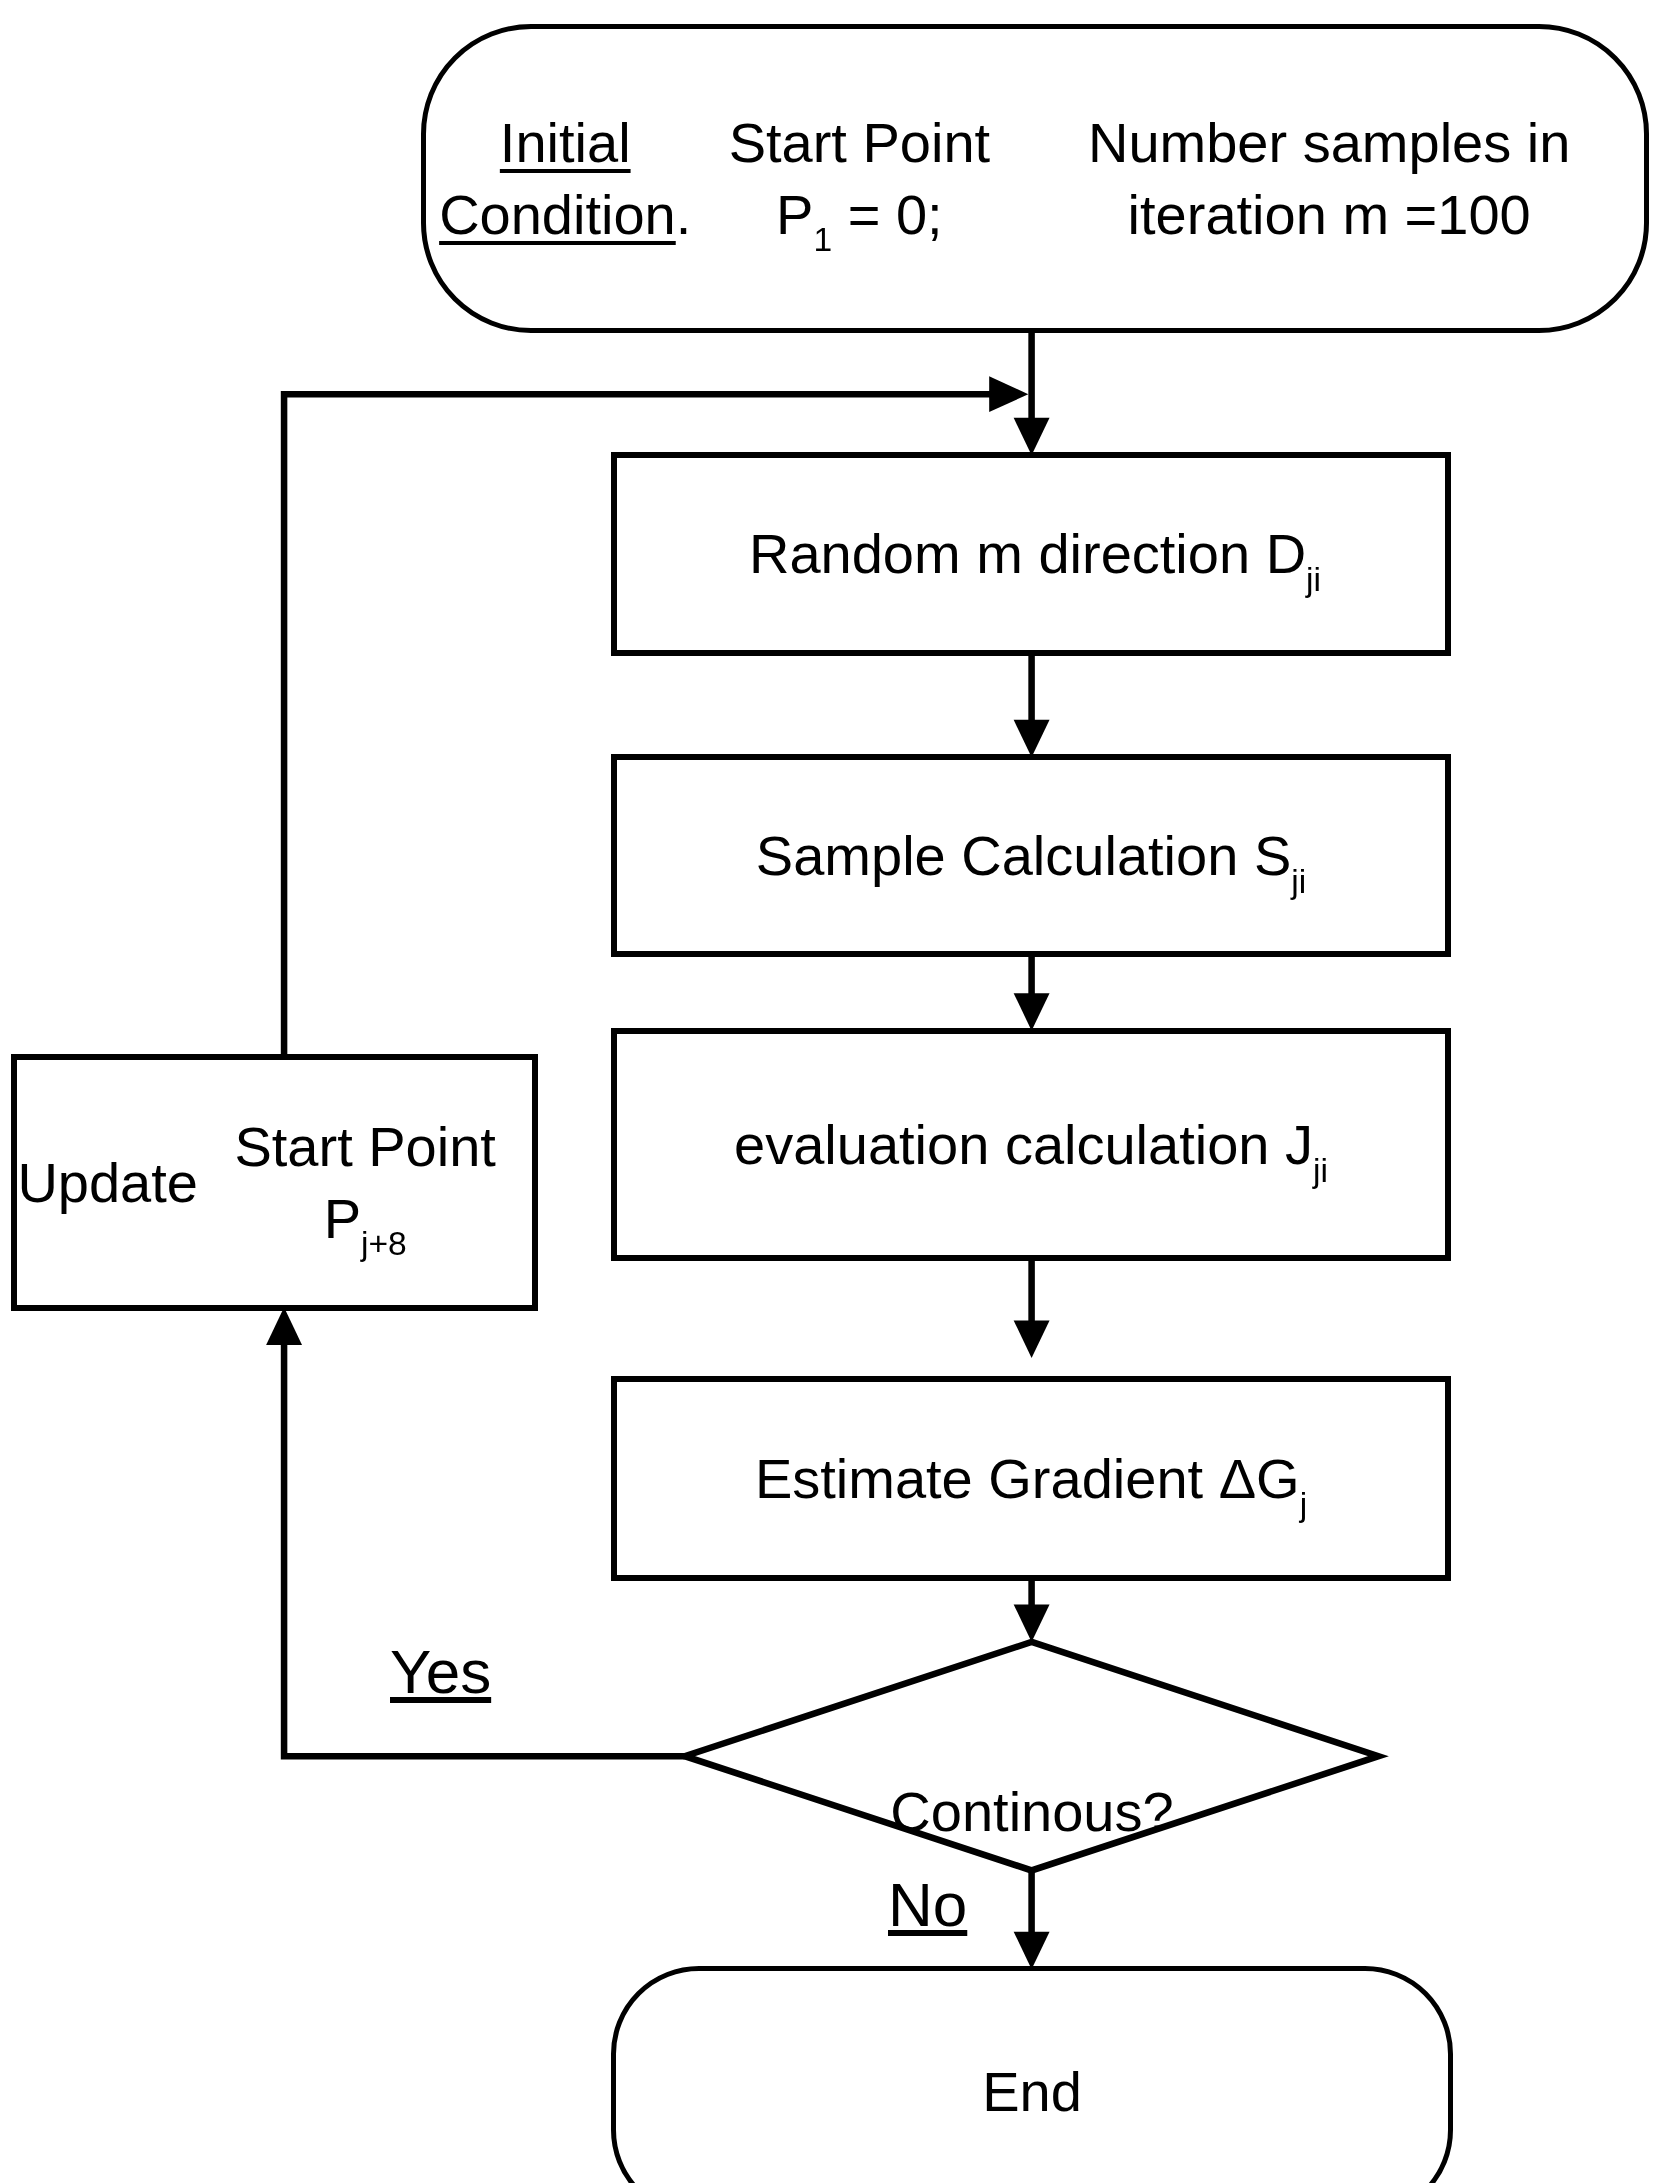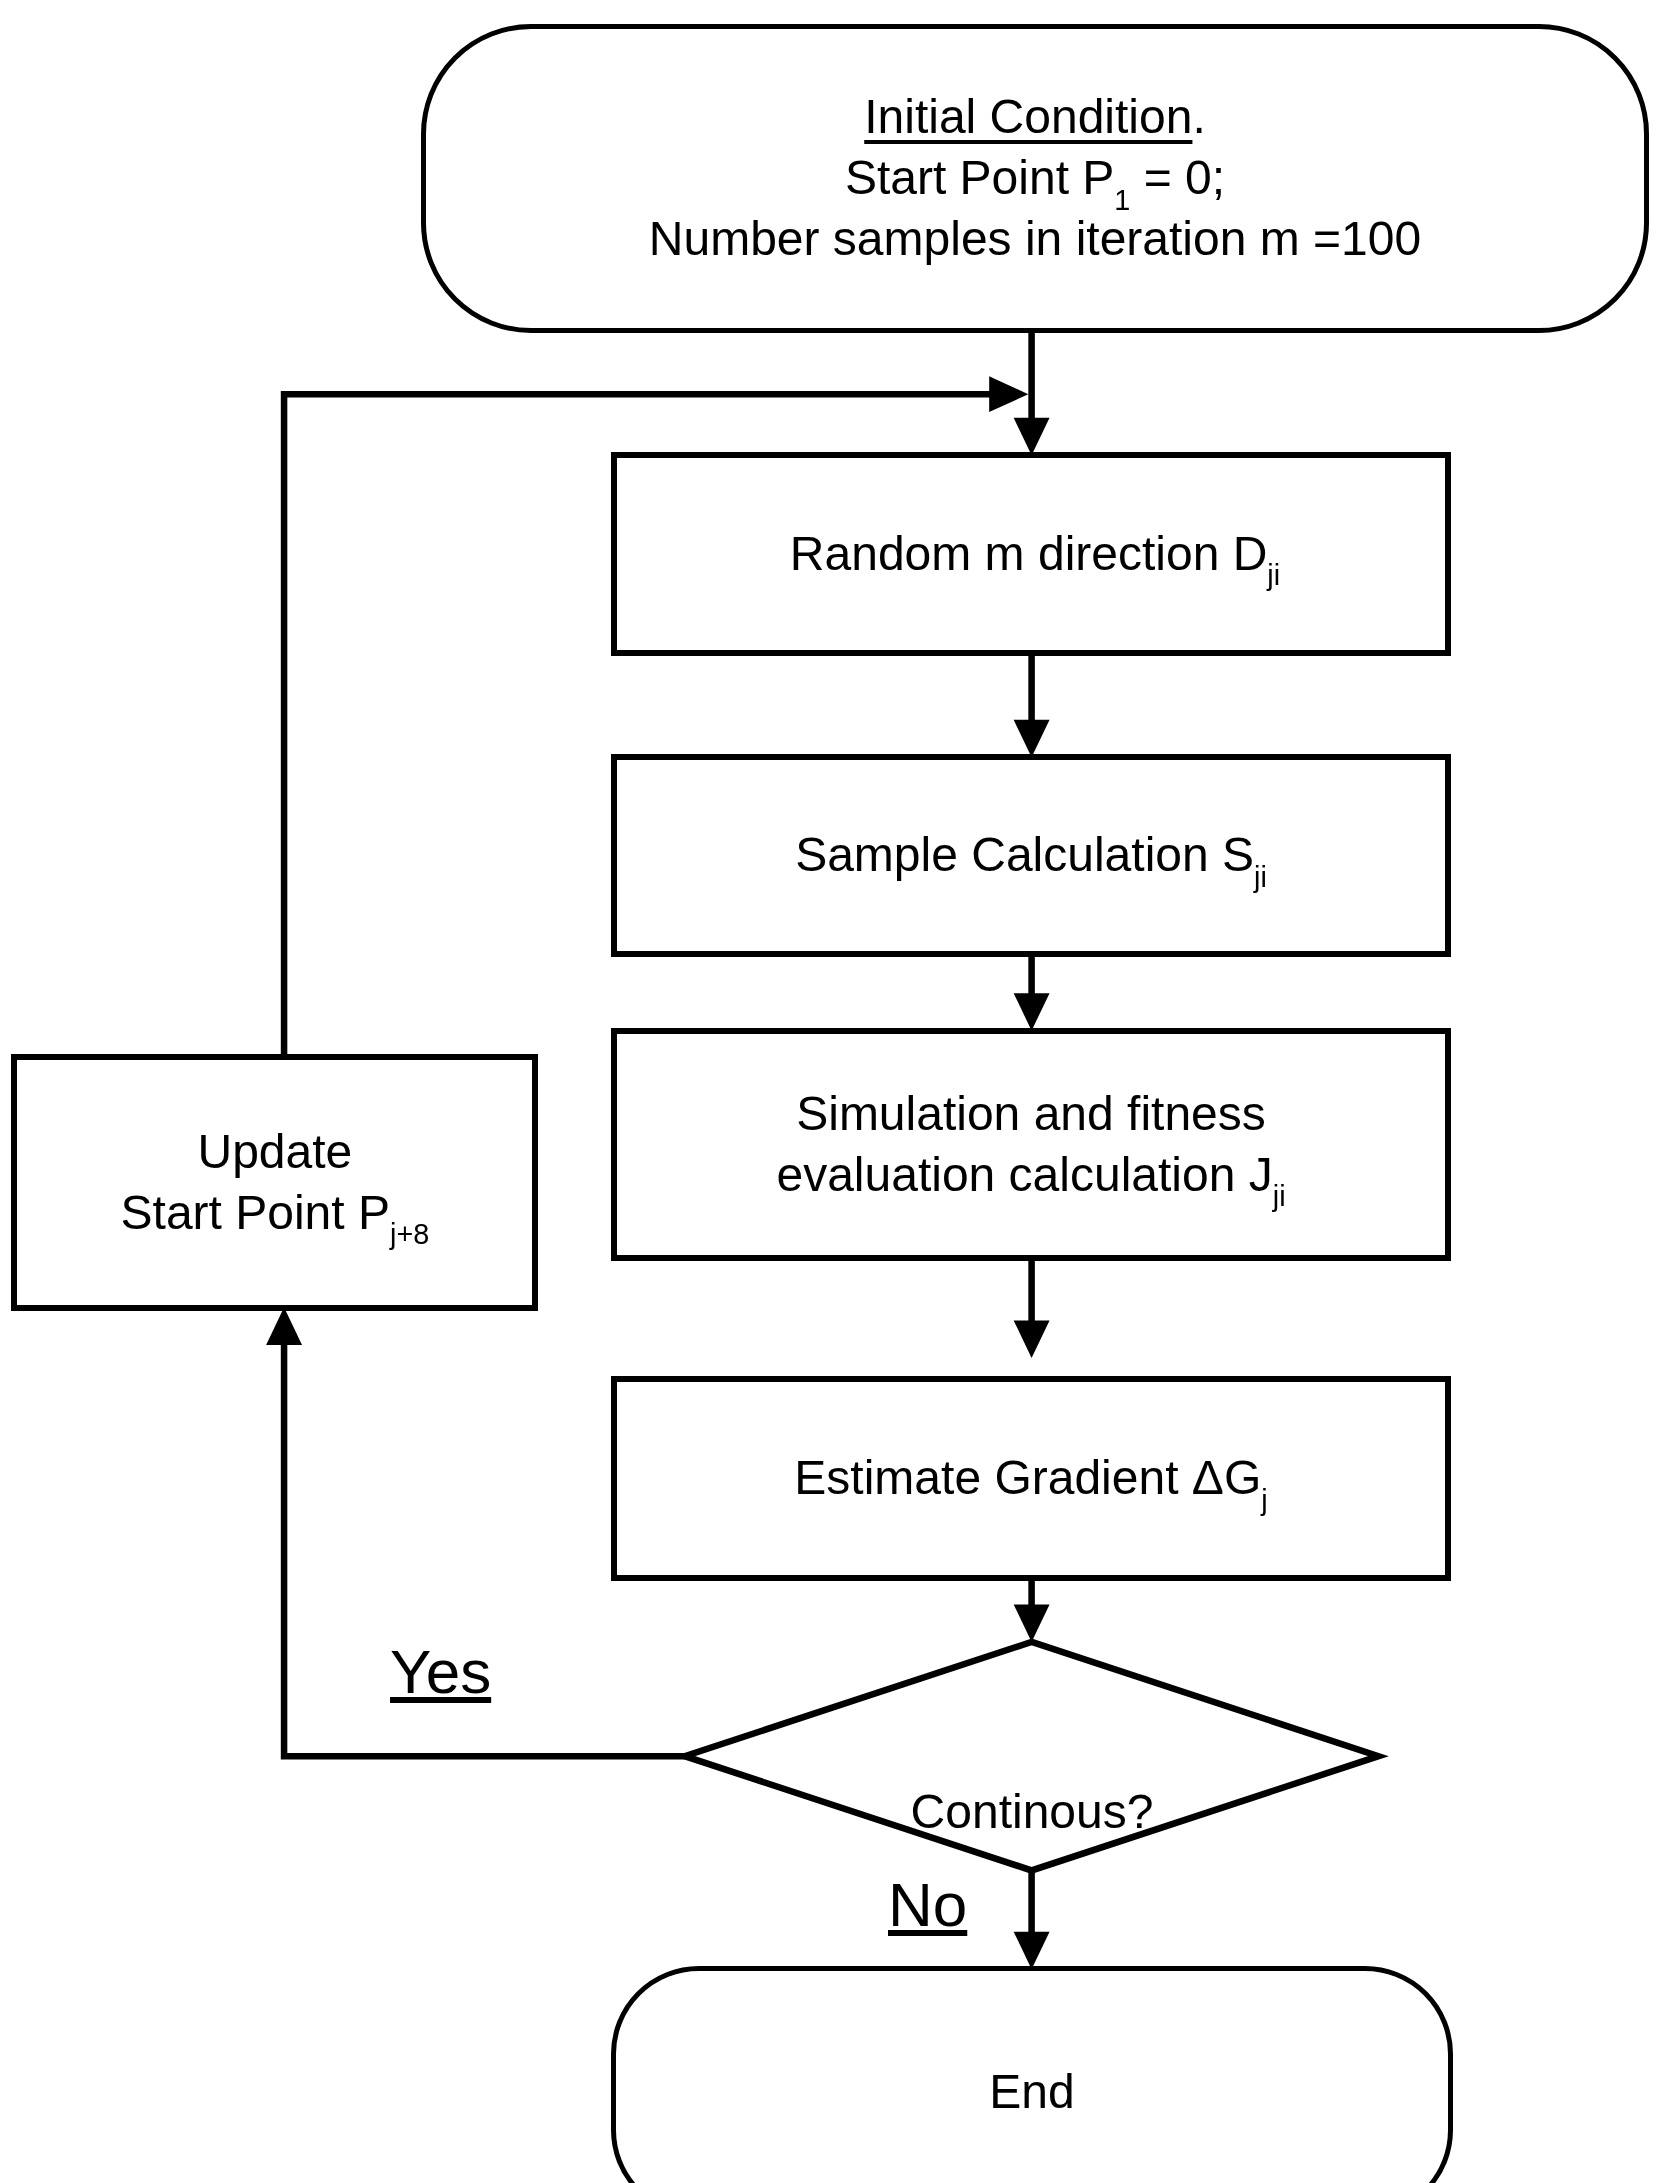--- a/index.html
+++ b/index.html
@@ -10,27 +10,26 @@
     background: #ffffff;
     font-family: "Liberation Sans", sans-serif;
     color: #000000;
     overflow: hidden;
   }
   #wires { position: absolute; left: 0; top: 0; z-index: 1; }
   .node {
     position: absolute;
     z-index: 2;
     display: flex;
-    flex-direction: column;
     align-items: center;
     justify-content: center;
     text-align: center;
     box-sizing: border-box;
     background: #ffffff;
-    font-size: 48px;
+    font-size: 56px;
     line-height: 1.27;
   }
   .rect { border: 6.5px solid #000000; }
   .terminator { border: 5.7px solid #000000; }
   .no-bg { background: transparent; }
   sub.s {
     font-size: 0.6em;
     line-height: 0;
     position: relative;
     top: 0.17em;
@@ -90,21 +89,20 @@
 
   <div class="node rect" style="left:611px; top:452px; width:840px; height:204px;padding-left:8px;">
     <div><span>Random m direction D</span><sub class="s">ji</sub></div>
   </div>
 
   <div class="node rect" style="left:611px; top:754px; width:840px; height:203px;">
     <div><span>Sample Calculation S</span><sub class="s">ji</sub></div>
   </div>
 
   <div class="node rect" style="left:611px; top:1028px; width:840px; height:233px;">
-    <div>Simulation and fitness</div>
     <div><span>evaluation calculation J</span><sub class="s">ji</sub></div>
   </div>
 
   <div class="node rect" style="left:611px; top:1355px; width:840px; height:205px;margin-top:21px;">
     <div><span>Estimate Gradient ΔG</span><sub class="s">j</sub></div>
   </div>
 
   <div class="node rect" style="left:11.4px; top:1054px; width:527px; height:257px;">
     <div>Update</div>
     <div><span>Start Point P</span><sub class="s">j+8</sub></div>

